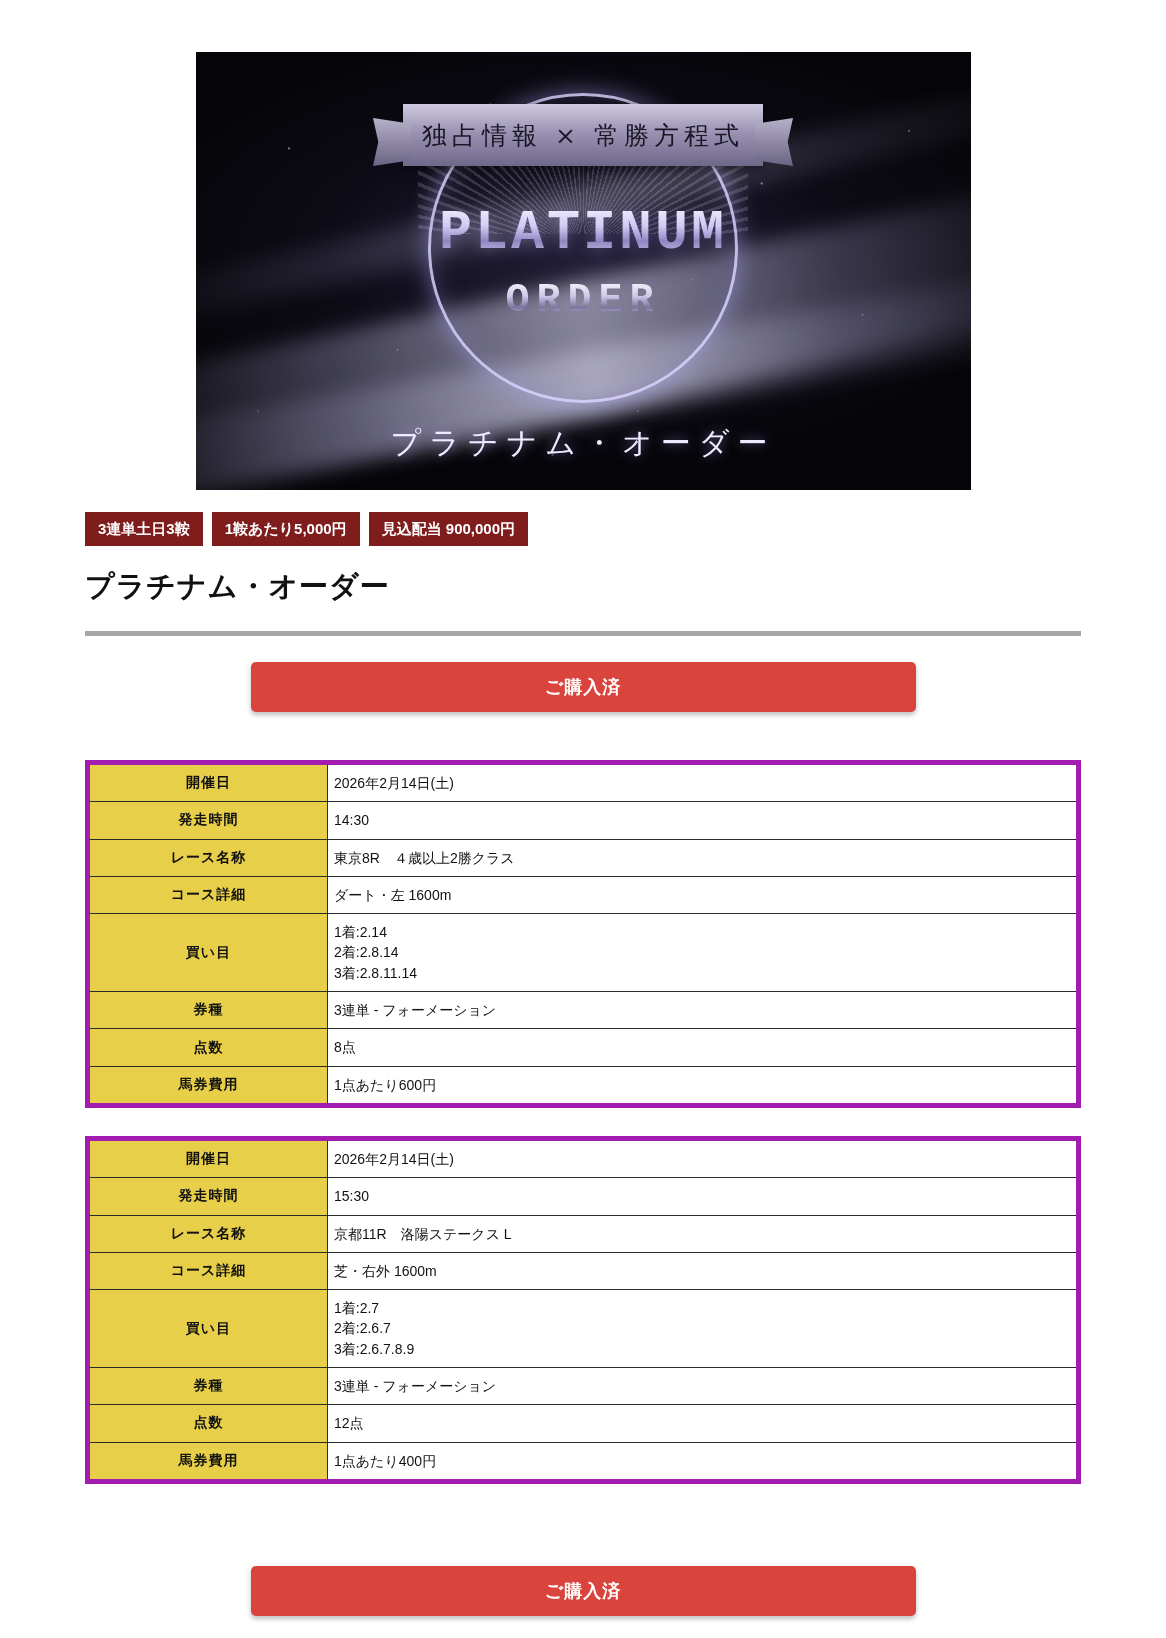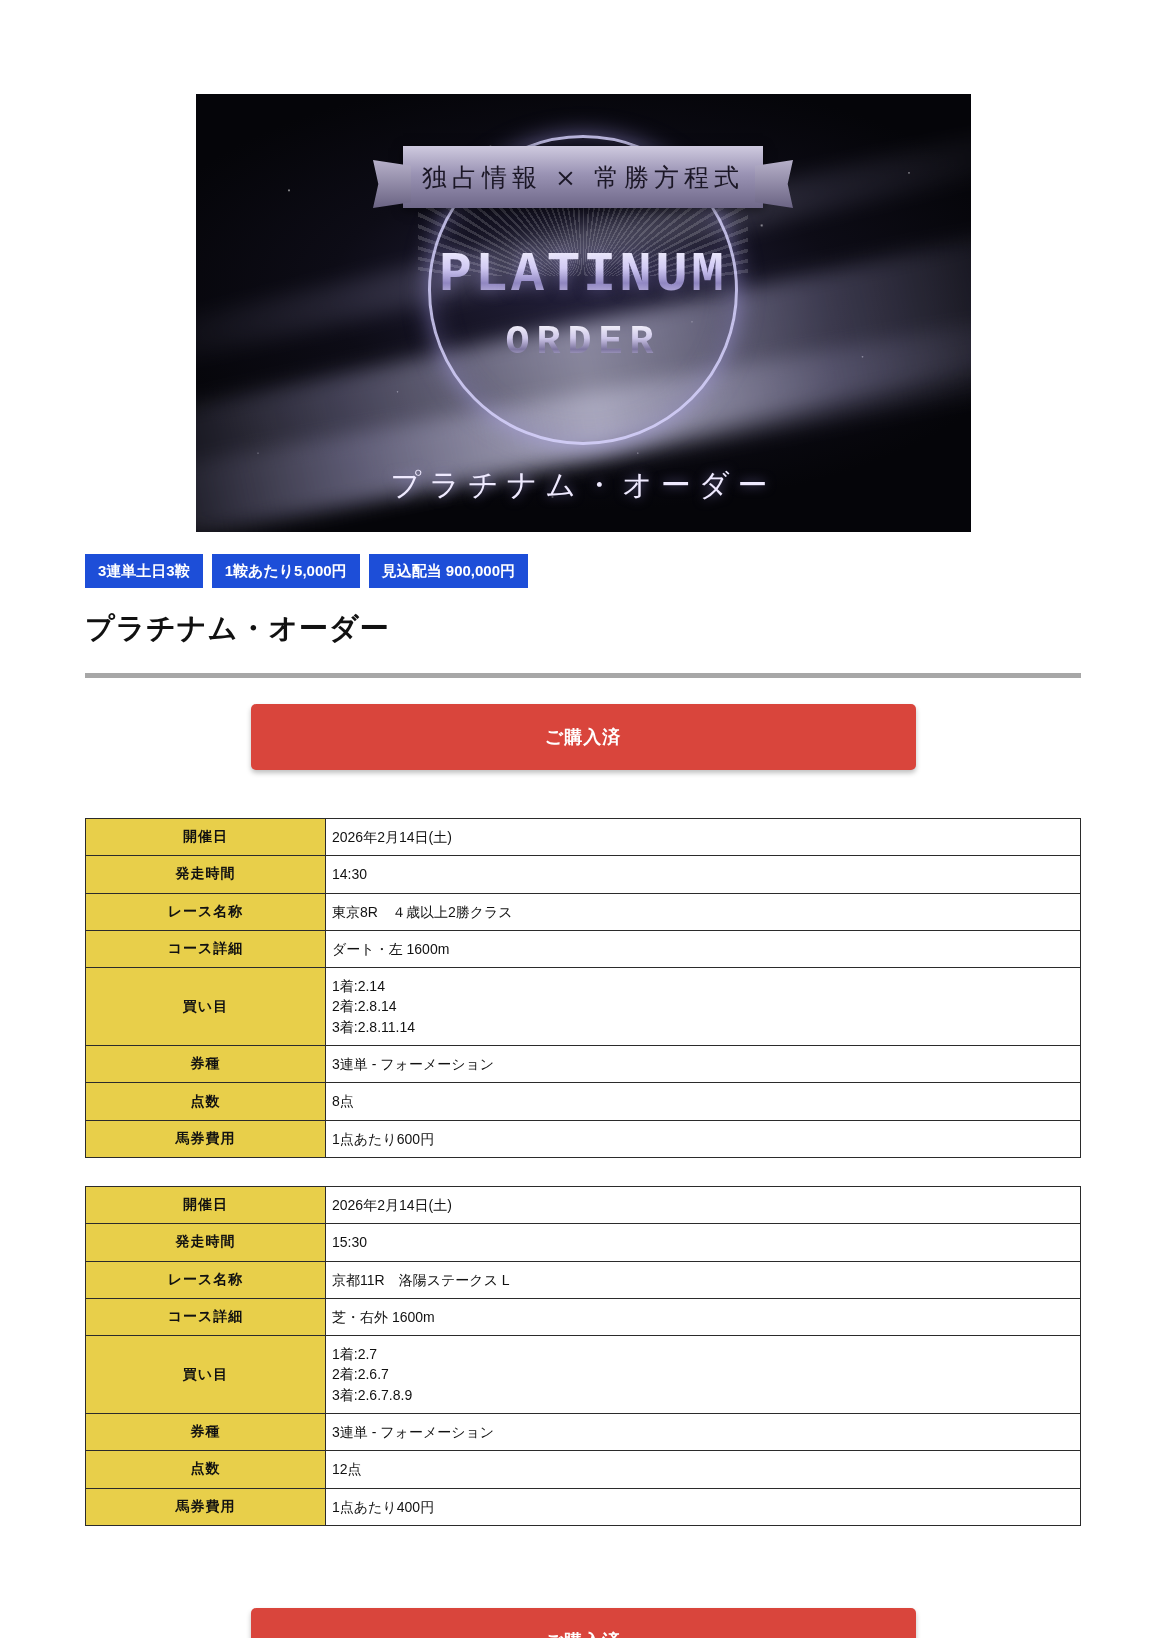--- a/index.html
+++ b/index.html
@@ -15,21 +15,21 @@
     position: relative;
   }
   .page {
     width: 1166px;
     padding: 0;
     margin: 0 auto;
   }
 
   
   .hero-wrap {
-    padding-top: 94px;
+    padding-top: 52px;
     display: flex;
     justify-content: center;
   }
   .hero {
     width: 775px;
     height: 438px;
     position: relative;
     overflow: hidden;
     background:
       radial-gradient(ellipse 60% 50% at 50% 45%, #23203a 0%, #0d0c16 55%, #050509 100%),
@@ -169,21 +169,21 @@
     white-space: nowrap;
   }
 
   
   .badges {
     display: flex;
     gap: 9px;
     padding: 22px 0 0 85px;
   }
   .badge {
-    background: #1d4ed8;
+    background: #7f1d1d;
     color: #ffffff;
     font-size: 15px;
     font-weight: 700;
     padding: 8px 13px;
     line-height: 1.2;
     white-space: nowrap;
   }
 
   
   .page-title {
@@ -200,40 +200,40 @@
   }
 
   
   .btn-row {
     display: flex;
     justify-content: center;
     padding-top: 26px;
   }
   .buy-button {
     width: 665px;
-    height: 66px;
+    height: 50px;
     background: #d9453c;
     border: none;
     border-radius: 5px;
     color: #ffffff;
     font-size: 18px;
     font-weight: 700;
     letter-spacing: 1px;
     cursor: pointer;
     box-shadow: 0 3px 5px rgba(0,0,0,.25);
   }
 
   
   .tables {
     padding: 48px 85px 0 85px;
   }
   table.race {
     width: 100%;
     border-collapse: collapse;
-    border: 1px solid #a21caf;
+    border: 5px solid #a21caf;
     margin-bottom: 28px;
     background: #ffffff;
   }
   table.race th {
     width: 240px;
     background: #e8cf4a;
     border: 1px solid #2b2b2b;
     color: #111111;
     font-size: 14px;
     font-weight: 700;

